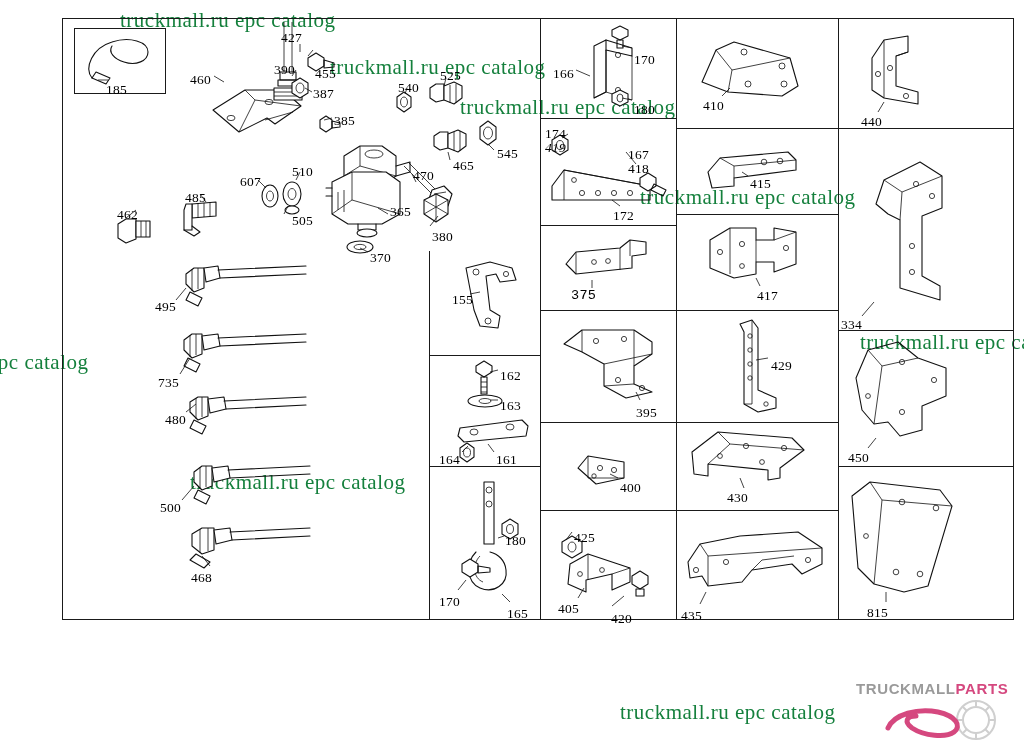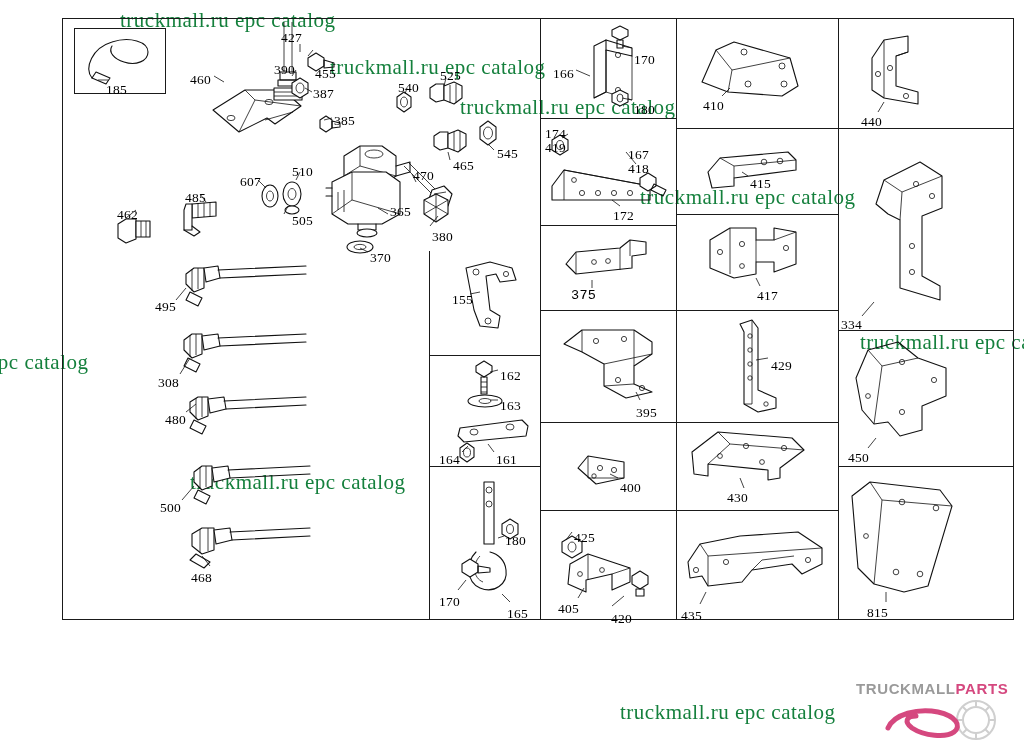--- a/index.html
+++ b/index.html
@@ -475,37 +475,37 @@
       <div class="lbl" style="left: 413px; top: 168px;">470</div>
       <div class="lbl" style="left: 240px; top: 174px;">607</div>
       <div class="lbl" style="left: 292px; top: 164px;">510</div>
       <div class="lbl" style="left: 272px; top: 213px; margin-left: 20px;">505</div>
       <div class="lbl" style="left: 185px; top: 190px;">485</div>
       <div class="lbl" style="left: 117px; top: 207px;">462</div>
       <div class="lbl" style="left: 390px; top: 204px;">365</div>
       <div class="lbl" style="left: 432px; top: 229px;">380</div>
       <div class="lbl" style="left: 370px; top: 250px;">370</div>
       <div class="lbl" style="left: 155px; top: 299px;">495</div>
-      <div class="lbl" style="left: 158px; top: 375px;">308</div>
+      <div class="lbl" style="left: 158px; top: 375px;">735</div>
       <div class="lbl" style="left: 165px; top: 412px;">480</div>
       <div class="lbl" style="left: 160px; top: 500px;">500</div>
       <div class="lbl" style="left: 191px; top: 570px;">468</div>
       <div class="lbl" style="left: 452px; top: 292px;">155</div>
       <div class="lbl" style="left: 500px; top: 368px;">162</div>
       <div class="lbl" style="left: 500px; top: 398px;">163</div>
       <div class="lbl" style="left: 439px; top: 452px;">164</div>
       <div class="lbl" style="left: 496px; top: 452px;">161</div>
       <div class="lbl" style="left: 439px; top: 594px;">170</div>
       <div class="lbl" style="left: 505px; top: 533px;">180</div>
       <div class="lbl" style="left: 507px; top: 606px;">165</div>
       <div class="lbl" style="left: 553px; top: 66px;">166</div>
       <div class="lbl" style="left: 634px; top: 52px;">170</div>
       <div class="lbl" style="left: 634px; top: 102px;">180</div>
       <div class="lbl" style="left: 545px; top: 126px;">174</div>
-      <div class="lbl" style="left: 545px; top: 140px;">419</div>
+      <div class="lbl" style="left: 545px; top: 140px; font-style: italic;">419</div>
       <div class="lbl" style="left: 628px; top: 147px;">167</div>
       <div class="lbl" style="left: 628px; top: 161px;">418</div>
       <div class="lbl" style="left: 613px; top: 208px;">172</div>
       <div class="lbl" style="left: 571px; top: 288px; font-family: Liberation Mono, monospace;">375</div>
       <div class="lbl" style="left: 636px; top: 405px;">395</div>
       <div class="lbl" style="left: 620px; top: 480px;">400</div>
       <div class="lbl" style="left: 574px; top: 530px; text-align: center;">425</div>
       <div class="lbl" style="left: 558px; top: 601px;">405</div>
       <div class="lbl" style="left: 611px; top: 611px;">420</div>
       <div class="lbl" style="left: 703px; top: 98px;">410</div>

